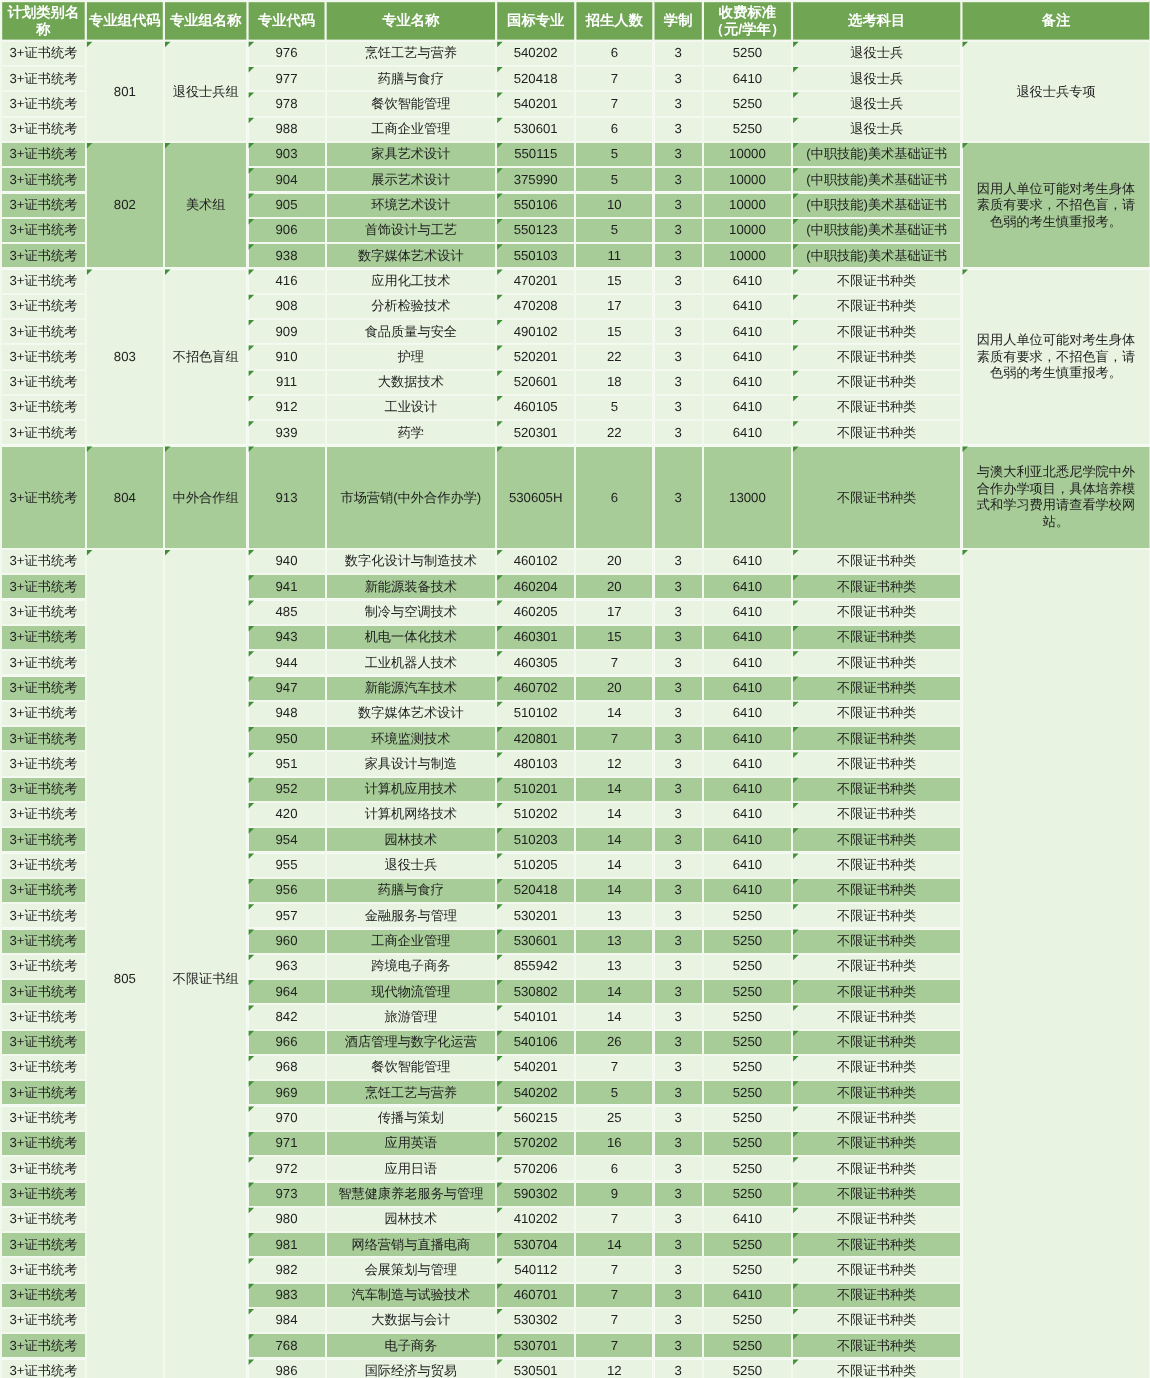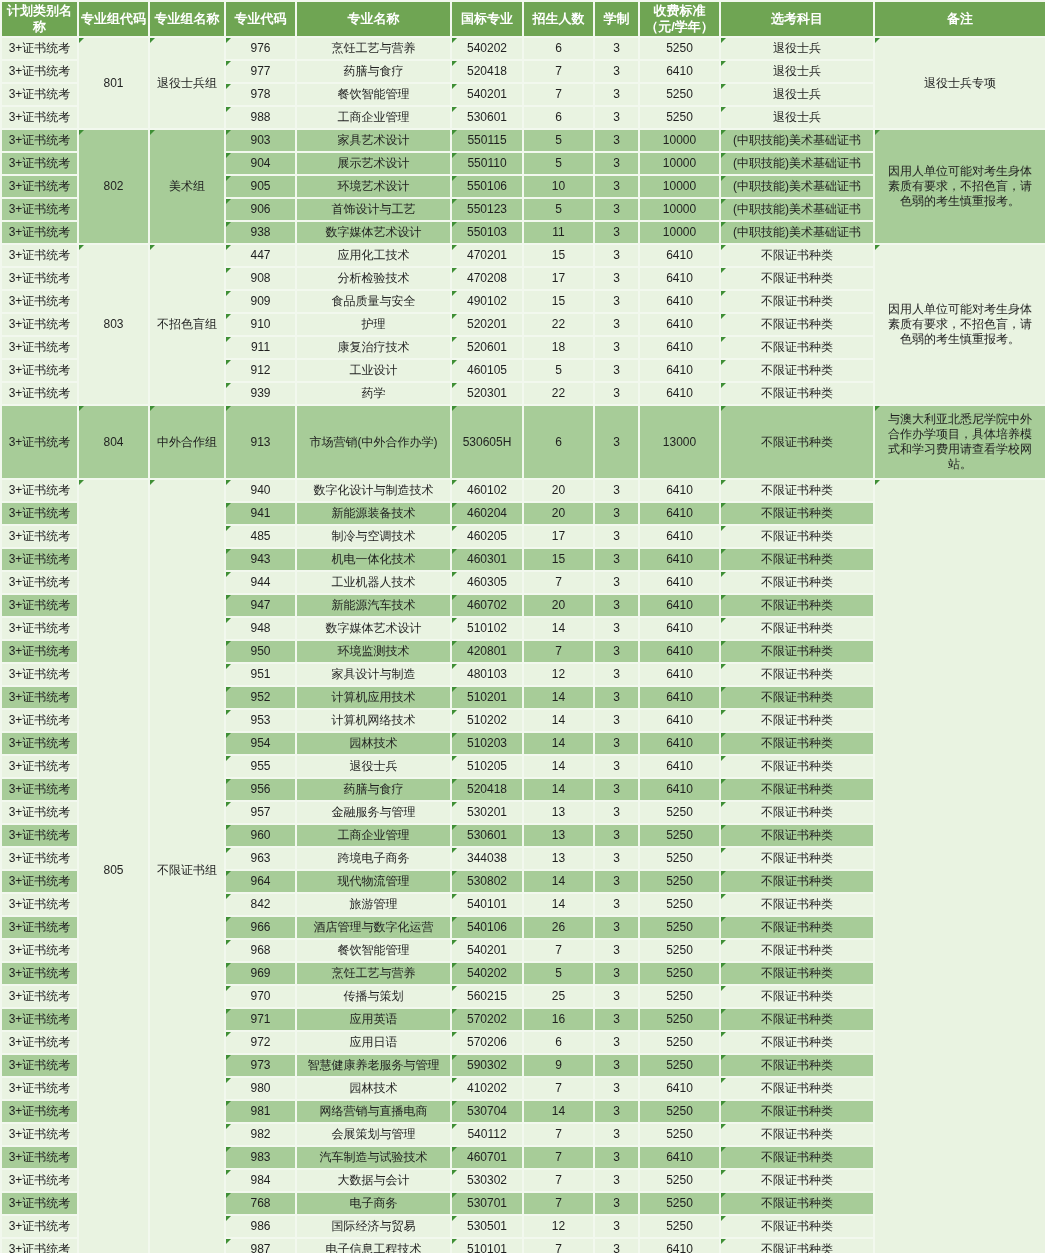--- a/index.html
+++ b/index.html
@@ -34,21 +34,21 @@
   td.light{background:var(--row-light);}
   td.green{background:var(--row-green);}
   td.mk::before{
     content:"";
     position:absolute;
     top:0;left:0;
     width:0;height:0;
     border-top:5px solid var(--marker);
     border-right:5px solid transparent;
   }
-  td.remark{padding:6px 8px;}
+  td.remark{padding:16px 8px;}
   col.c1{width:77px;}  col.c2{width:71px;}  col.c3{width:76px;}
   col.c4{width:71px;}  col.c5{width:155px;} col.c6{width:72px;}
   col.c7{width:71px;}  col.c8{width:45px;}  col.c9{width:81px;}
   col.c10{width:154px;}col.c11{width:172px;}
 </style>
 </head>
 <body>
 
 <table>
   <colgroup>
@@ -134,21 +134,21 @@
         <td class="num green">5</td>
         <td class="num green">3</td>
         <td class="num green">10000</td>
         <td class="subject mk green">(中职技能)美术基础证书</td>
         <td class="remark mk green" rowspan="5">因用人单位可能对考生身体素质有要求，不招色盲，请色弱的考生慎重报考。</td>
       </tr>
       <tr>
         <td class="cat green">3+证书统考</td>
         <td class="code mk green">904</td>
         <td class="name green">展示艺术设计</td>
-        <td class="gb mk green">550110</td>
+        <td class="gb mk green">375990</td>
         <td class="num green">5</td>
         <td class="num green">3</td>
         <td class="num green">10000</td>
         <td class="subject mk green">(中职技能)美术基础证书</td>
       </tr>
       <tr>
         <td class="cat green">3+证书统考</td>
         <td class="code mk green">905</td>
         <td class="name green">环境艺术设计</td>
         <td class="gb mk green">550106</td>
@@ -174,21 +174,21 @@
         <td class="gb mk green">550103</td>
         <td class="num green">11</td>
         <td class="num green">3</td>
         <td class="num green">10000</td>
         <td class="subject mk green">(中职技能)美术基础证书</td>
       </tr>
       <tr>
         <td class="cat light">3+证书统考</td>
         <td class="gcode mk light" rowspan="7">803</td>
         <td class="gname mk light" rowspan="7">不招色盲组</td>
-        <td class="code mk light">447</td>
+        <td class="code mk light">416</td>
         <td class="name light">应用化工技术</td>
         <td class="gb mk light">470201</td>
         <td class="num light">15</td>
         <td class="num light">3</td>
         <td class="num light">6410</td>
         <td class="subject mk light">不限证书种类</td>
         <td class="remark mk light" rowspan="7">因用人单位可能对考生身体素质有要求，不招色盲，请色弱的考生慎重报考。</td>
       </tr>
       <tr>
         <td class="cat light">3+证书统考</td>
@@ -216,21 +216,21 @@
         <td class="name light">护理</td>
         <td class="gb mk light">520201</td>
         <td class="num light">22</td>
         <td class="num light">3</td>
         <td class="num light">6410</td>
         <td class="subject mk light">不限证书种类</td>
       </tr>
       <tr>
         <td class="cat light">3+证书统考</td>
         <td class="code mk light">911</td>
-        <td class="name light">康复治疗技术</td>
+        <td class="name light">大数据技术</td>
         <td class="gb mk light">520601</td>
         <td class="num light">18</td>
         <td class="num light">3</td>
         <td class="num light">6410</td>
         <td class="subject mk light">不限证书种类</td>
       </tr>
       <tr>
         <td class="cat light">3+证书统考</td>
         <td class="code mk light">912</td>
         <td class="name light">工业设计</td>
@@ -361,21 +361,21 @@
         <td class="code mk green">952</td>
         <td class="name green">计算机应用技术</td>
         <td class="gb mk green">510201</td>
         <td class="num green">14</td>
         <td class="num green">3</td>
         <td class="num green">6410</td>
         <td class="subject mk green">不限证书种类</td>
       </tr>
       <tr>
         <td class="cat light">3+证书统考</td>
-        <td class="code mk light">953</td>
+        <td class="code mk light">420</td>
         <td class="name light">计算机网络技术</td>
         <td class="gb mk light">510202</td>
         <td class="num light">14</td>
         <td class="num light">3</td>
         <td class="num light">6410</td>
         <td class="subject mk light">不限证书种类</td>
       </tr>
       <tr>
         <td class="cat green">3+证书统考</td>
         <td class="code mk green">954</td>
@@ -423,21 +423,21 @@
         <td class="gb mk green">530601</td>
         <td class="num green">13</td>
         <td class="num green">3</td>
         <td class="num green">5250</td>
         <td class="subject mk green">不限证书种类</td>
       </tr>
       <tr>
         <td class="cat light">3+证书统考</td>
         <td class="code mk light">963</td>
         <td class="name light">跨境电子商务</td>
-        <td class="gb mk light">344038</td>
+        <td class="gb mk light">855942</td>
         <td class="num light">13</td>
         <td class="num light">3</td>
         <td class="num light">5250</td>
         <td class="subject mk light">不限证书种类</td>
       </tr>
       <tr>
         <td class="cat green">3+证书统考</td>
         <td class="code mk green">964</td>
         <td class="name green">现代物流管理</td>
         <td class="gb mk green">530802</td>

